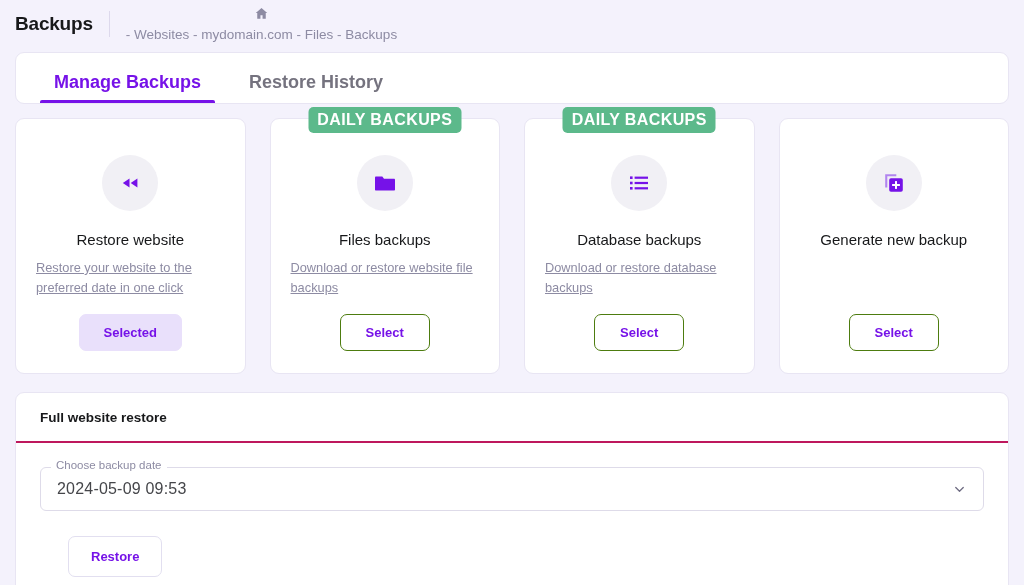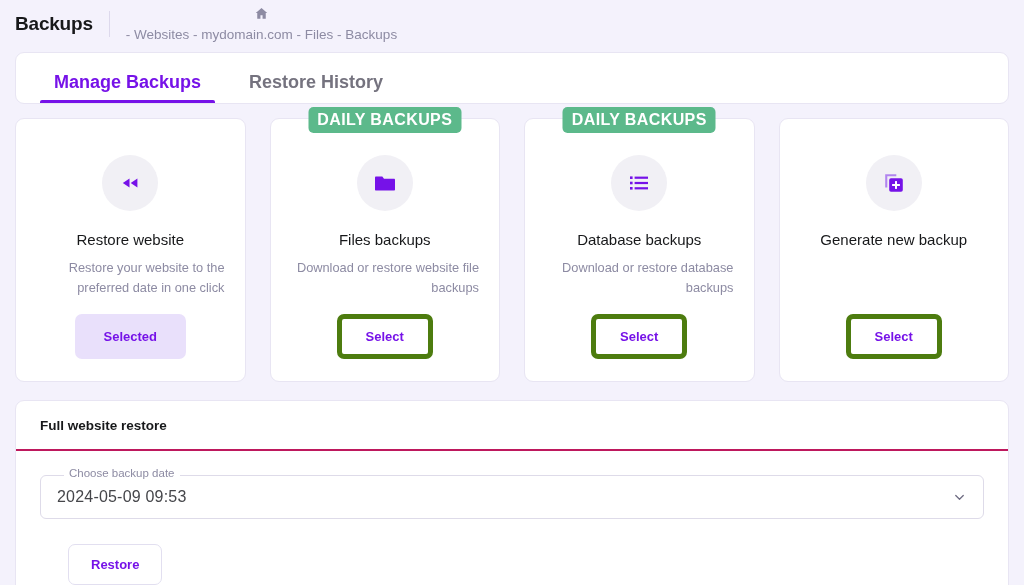--- a/index.html
+++ b/index.html
@@ -130,32 +130,33 @@
   .card-title {
     font-size: 15px;
     font-weight: normal;
     color: #17181a;
     text-align: center;
     margin-bottom: 10px;
   }
   .card-desc {
     font-size: 12.8px;
     color: #8d8ba3;
-    text-align: right;
+    text-align: left;
     line-height: 1.55;
     max-width: 200px;
     margin-bottom: 16px;
+    text-decoration: underline;
   }
   .card-btn {
     font-family: inherit;
     font-size: 13px;
     font-weight: bold;
     color: #7612e8;
     background: #ffffff;
-    border: 5px solid #4d7c0f;
+    border: 1px solid #4d7c0f;
     border-radius: 7px;
     padding: 10px 24px;
     min-width: 90px;
     cursor: pointer;
     margin-top: auto;
   }
   .card-btn.selected {
     background: #e9e0fb;
     border-color: #e9e0fb;
   }
@@ -183,21 +184,21 @@
     height: 44px;
     display: flex;
     align-items: center;
     padding: 0 16px;
     background: #ffffff;
     cursor: pointer;
   }
   .field-label {
     position: absolute;
     top: -8px;
-    left: 23px;
+    left: 10px;
     background: #ffffff;
     padding: 0 5px;
     font-size: 11.5px;
     color: #8d8ba3;
     line-height: 1;
   }
   .field-value {
     font-size: 16px;
     color: #45464a;
     letter-spacing: 0.2px;

